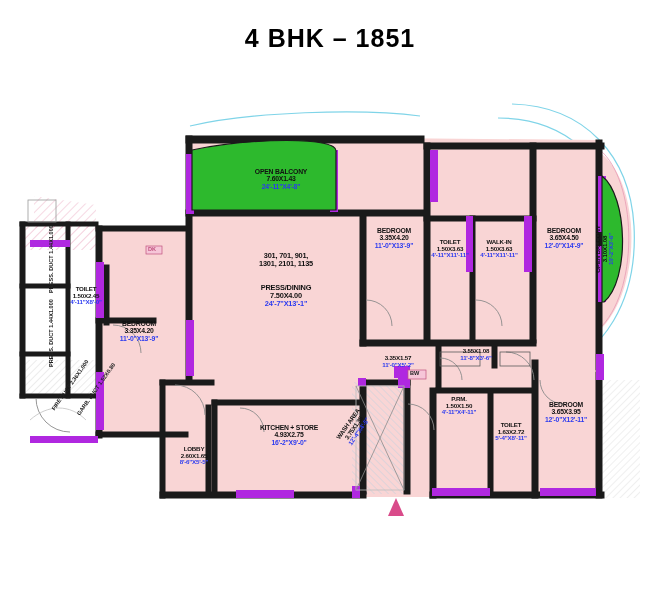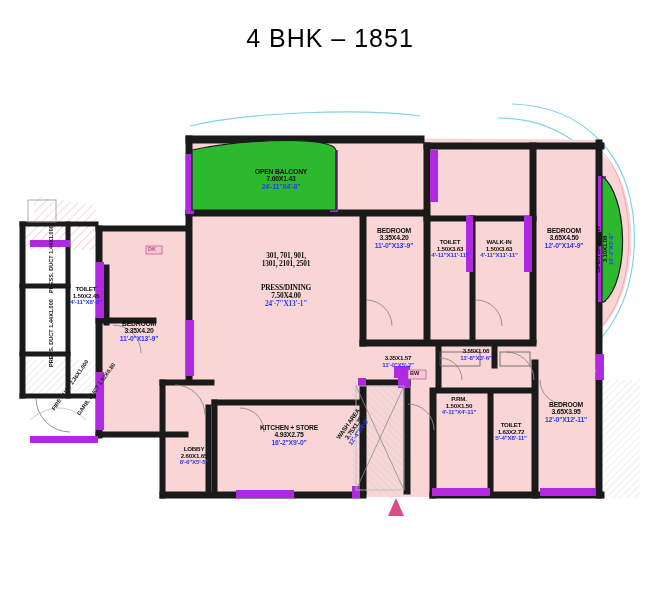--- a/index.html
+++ b/index.html
@@ -1,29 +1,29 @@
 <!DOCTYPE html>
 <html><head>
 <meta charset="utf-8">
 <style>
   html,body{margin:0;padding:0;background:#ffffff;}
   body{width:660px;height:600px;position:relative;overflow:hidden;
        font-family:"Liberation Sans",sans-serif;}
   #plan{position:absolute;left:0;top:0;width:660px;height:600px;}
   .title{position:absolute;left:0;top:24px;width:660px;text-align:center;
-         font-family:"Liberation Sans",sans-serif;font-weight:normal;
+         font-family:"Liberation Sans",sans-serif;font-weight:bold;
          font-size:25px;letter-spacing:1px;color:#000;}
   .lbl{position:absolute;text-align:center;line-height:1.08;
        font-family:"Liberation Sans",sans-serif;font-weight:bold;
        color:#111;letter-spacing:-0.2px;white-space:nowrap;}
   .lbl .m{display:block;}
   .lbl .ft{display:block;color:#2b3af0;}
   .s6{font-size:6.2px;}
   .s65{font-size:6.8px;}
-  .s7{font-size:7.4px;font-family:Liberation Serif, serif;}
+  .s7{font-size:7.4px;}
   .ongreen{color:#111;}
   .ongreen .ft{color:#2b3af0;}
   .vert{transform-origin:50% 50%;}
   .rot90{transform:rotate(-90deg);}
   .rot45{transform:rotate(-55deg);}
   .duct{font-size:5.6px;font-weight:bold;color:#222;white-space:nowrap;}
 </style>
 </head>
 <body>
 
@@ -177,21 +177,21 @@
 </svg>
 
 <div class="lbl s65 ongreen" style="left:226px;top:168px;width:110px;">
   <span class="m">OPEN BALCONY</span>
   <span class="m">7.60X1.43</span>
   <span class="ft">24'-11"X4'-8"</span>
 </div>
 
 <div class="lbl s7" style="left:224px;top:252px;width:124px;">
   <span class="m">301, 701, 901,</span>
-  <span class="m">1301, 2101, 2501</span>
+  <span class="m">1301, 2101, 1135</span>
 </div>
 
 <div class="lbl s7" style="left:224px;top:284px;width:124px;">
   <span class="m">PRESS/DINING</span>
   <span class="m">7.50X4.00</span>
   <span class="ft">24'-7"X13'-1"</span>
 </div>
 
 <div class="lbl s65" style="left:363px;top:227px;width:62px;">
   <span class="m">BEDROOM</span>

